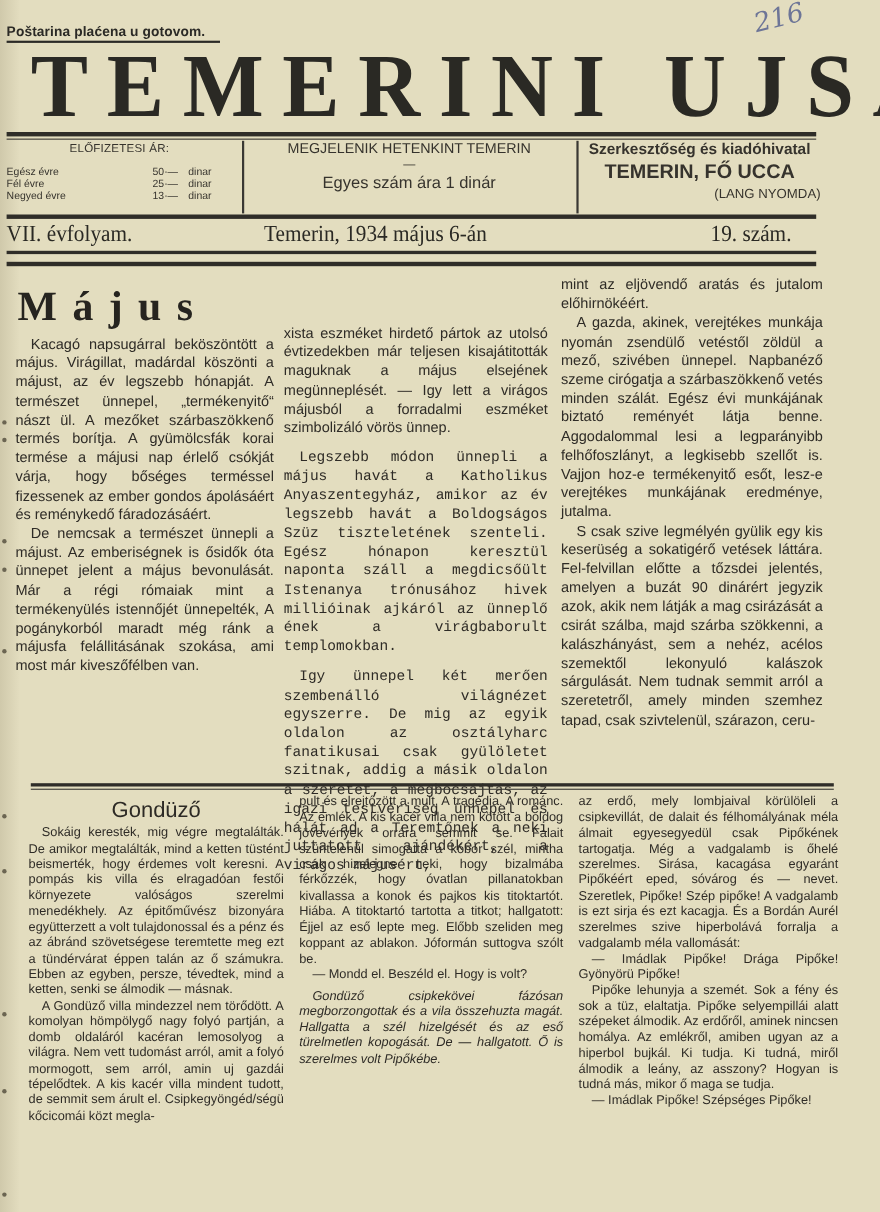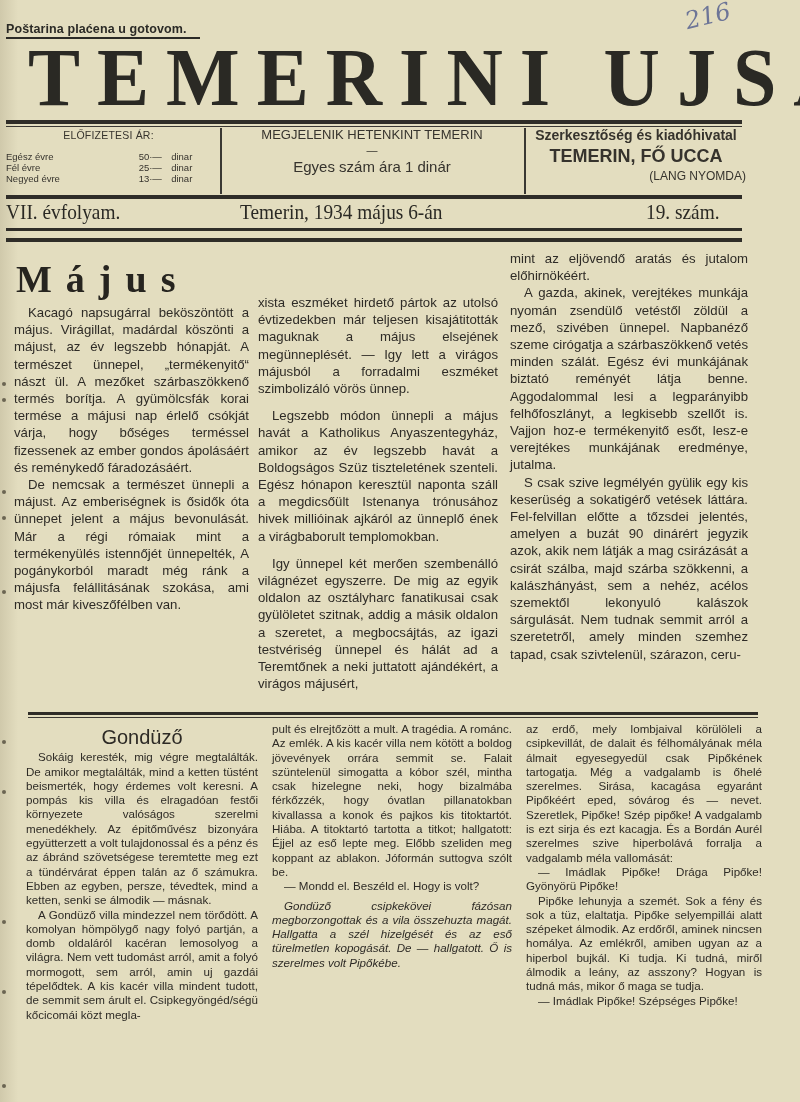--- a/index.html
+++ b/index.html
@@ -55,21 +55,21 @@
     position: absolute; top: 200px; font-family: "Liberation Serif", serif;
     font-size: 21px; color: #2a2924; white-space: nowrap; transform: scaleX(0.92); transform-origin: left;
   }
   .col {
     position: absolute; font-family: "Liberation Sans", sans-serif;
     font-size: 13.2px; line-height: 17.2px; color: #2e2b26;
     text-align: justify;
   }
   .col p { margin: 0; text-indent: 14px; }
   .col p.noind { text-indent: 0; }
-  .col p.gap { margin-top: 10px; }
+  .col p.gap { margin-top: 10px; font-family: Liberation Mono, monospace; }
   .col2 {
     position: absolute; font-family: "Liberation Sans", sans-serif;
     font-size: 11.6px; line-height: 14.3px; color: #2e2b26; text-align: justify;
   }
   .col2 p { margin: 0; text-indent: 12px; }
   .col2 p.noind { text-indent: 0; }
   .col2 p.gap { margin-top: 5px; font-style: italic; }
   .headline-majus {
     font-family: "Liberation Serif", serif; font-weight: bold; font-size: 38px;
     letter-spacing: 14px; line-height: 46px; color: #26241f; margin: 0 0 2px 2px;

